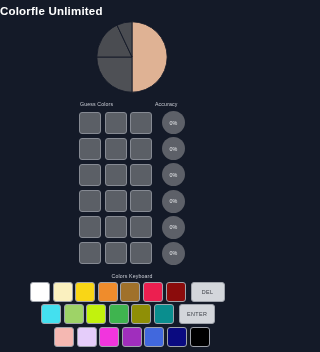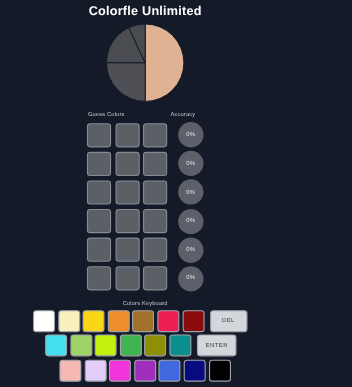--- a/index.html
+++ b/index.html
@@ -8,21 +8,20 @@
     width: 264px;
     height: 352px;
     background: #141a28;
     font-family: "Liberation Sans", sans-serif;
     overflow: hidden;
     position: relative;
   }
 
   
   .title {
-    text-align: center;
     color: #ffffff;
     font-size: 11.5px;
     font-weight: bold;
     letter-spacing: 0.2px;
     padding-top: 4px;
     line-height: 14px;
   }
 
   
   .pie-wrap {

